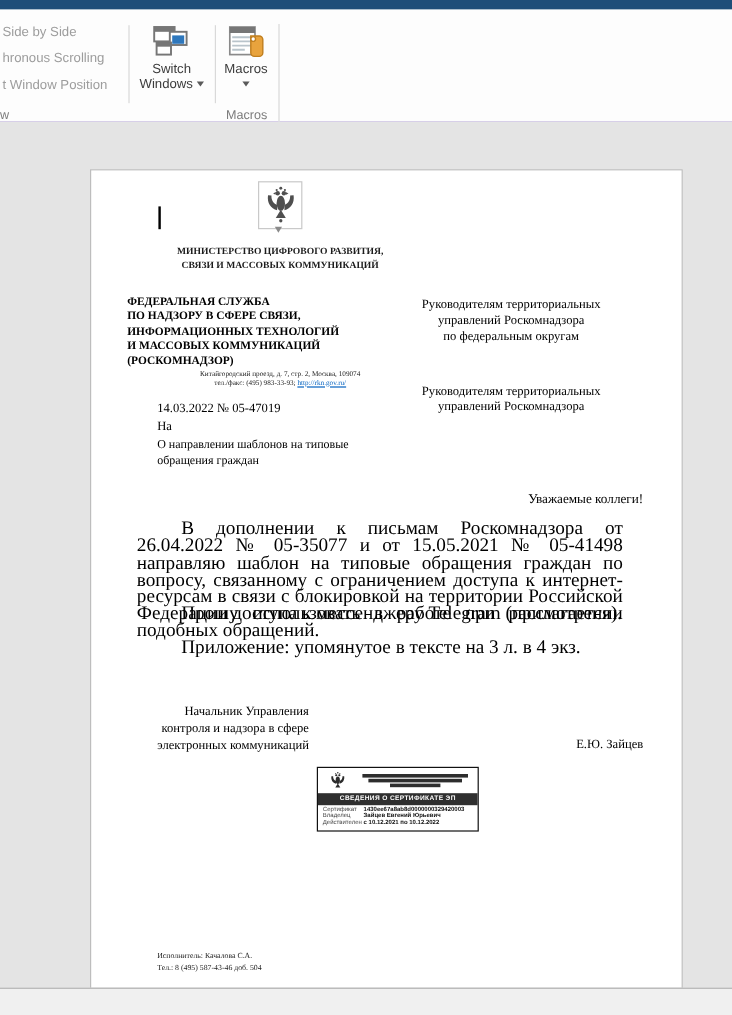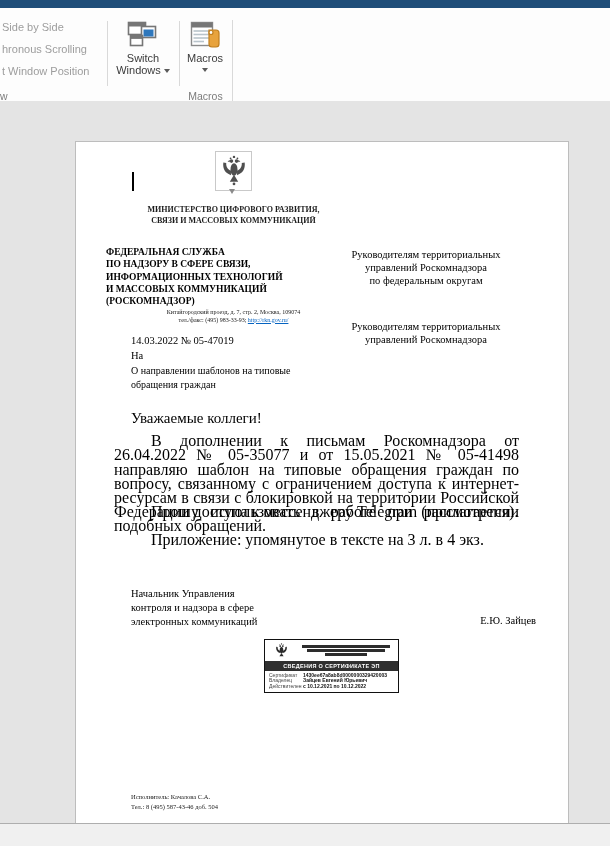--- a/index.html
+++ b/index.html
@@ -31,24 +31,24 @@
   .ministry{position:absolute;left:30px;top:62px;width:255px;text-align:center;
             font-size:8px;font-weight:bold;line-height:11px;color:#1c1c1c;}
   .agency{position:absolute;left:30px;top:104px;width:255px;
           font-size:9.5px;font-weight:bold;line-height:12.3px;}
   .addr{position:absolute;left:30px;top:167px;width:255px;text-align:center;
         font-size:6px;line-height:7.5px;color:#222;}
   .addr a{color:#0563c1;text-decoration:underline;}
   .recip{position:absolute;left:257px;width:186px;text-align:center;font-size:10.5px;line-height:13px;}
   .refline{position:absolute;left:55px;font-size:10.5px;}
   .subject{position:absolute;left:55px;top:222px;width:220px;font-size:10px;line-height:14px;}
-  .salut{position:absolute;left:55px;top:268px;width:405px;text-align:left;font-size:15px;}
+  .salut{position:absolute;left:55px;top:268px;width:405px;text-align:right;font-size:11px;}
   .bodyp{position:absolute;left:38px;width:405px;font-size:16px;line-height:14.3px;
          text-align:justify;text-indent:37px;}
-  .signer{position:absolute;left:55px;top:445px;font-size:10.5px;line-height:14px;}
+  .signer{position:absolute;left:55px;top:445px;font-size:10.5px;line-height:14px;text-align:right;}
   .signername{position:absolute;top:473px;right:32px;font-size:10.5px;}
   .stamp{position:absolute;left:188px;top:497px;width:135px;height:54px;border:1.5px solid #111;
          background:#fff;box-sizing:border-box;}
   .stamp-head{display:flex;align-items:center;height:21px;}
   .stamp-head .sm-eagle{margin-left:7px;}
   .smudges{flex:1;margin:0 8px 0 10px;}
   .smudge{height:2.4px;background:#2d2d2d;margin:1.6px auto;}
   .stamp-band{height:10px;background:#2f2f2f;color:#fff;font-family:"Liberation Sans",sans-serif;
               font-size:5.5px;font-weight:bold;text-align:center;line-height:10px;letter-spacing:.3px;}
   .stamp-rows{padding:1.5px 4px 0 4px;font-family:"Liberation Sans",sans-serif;}

